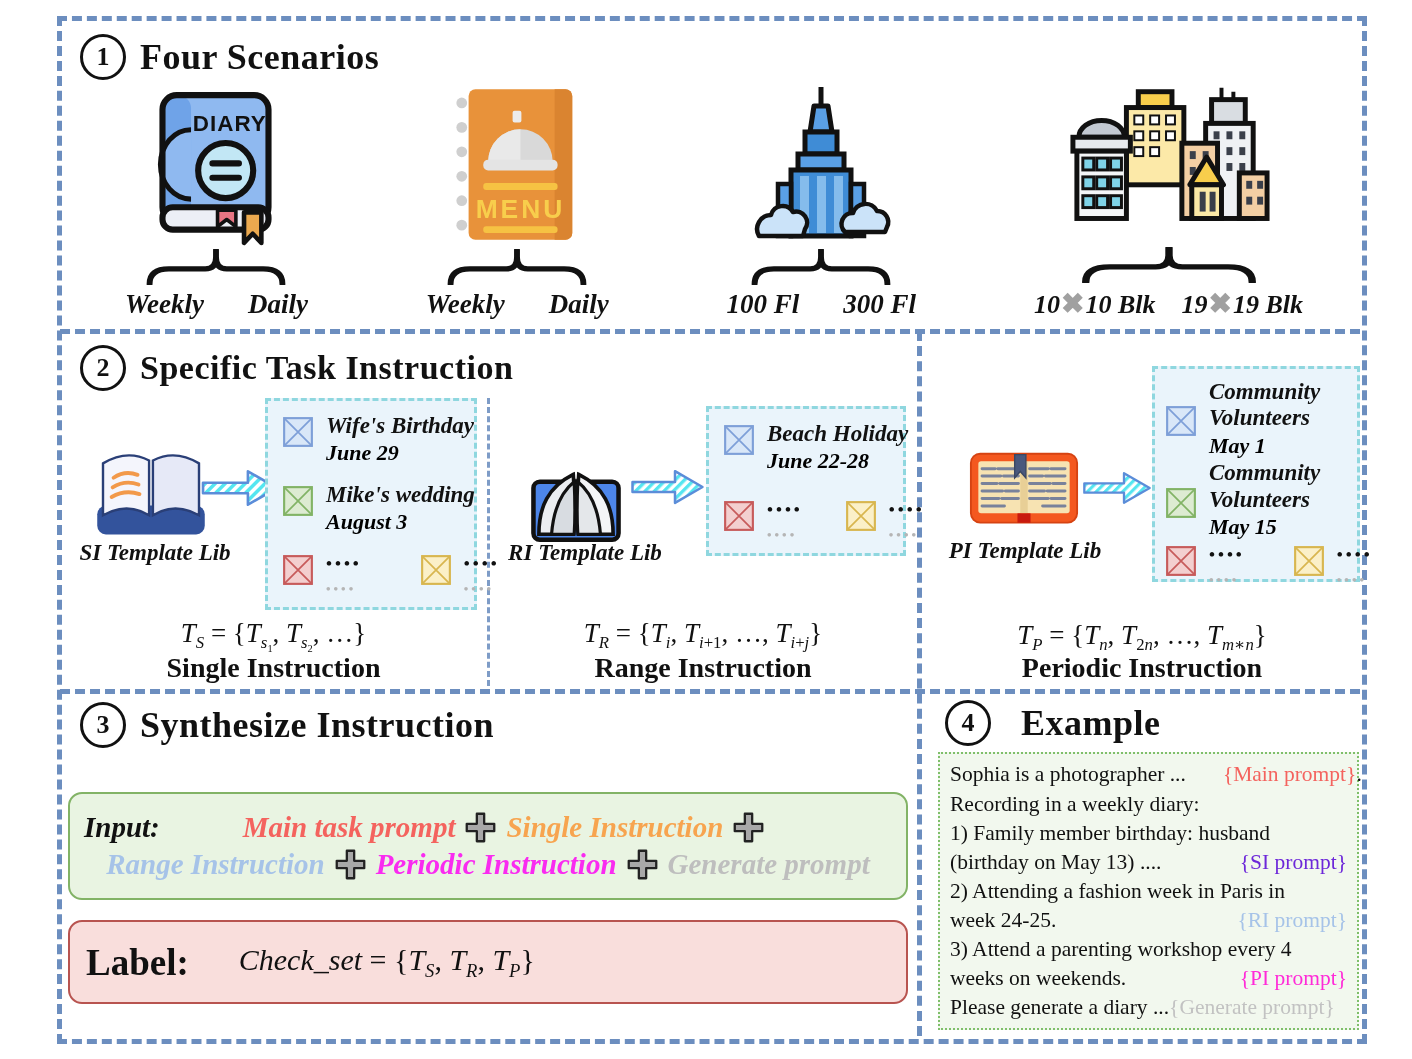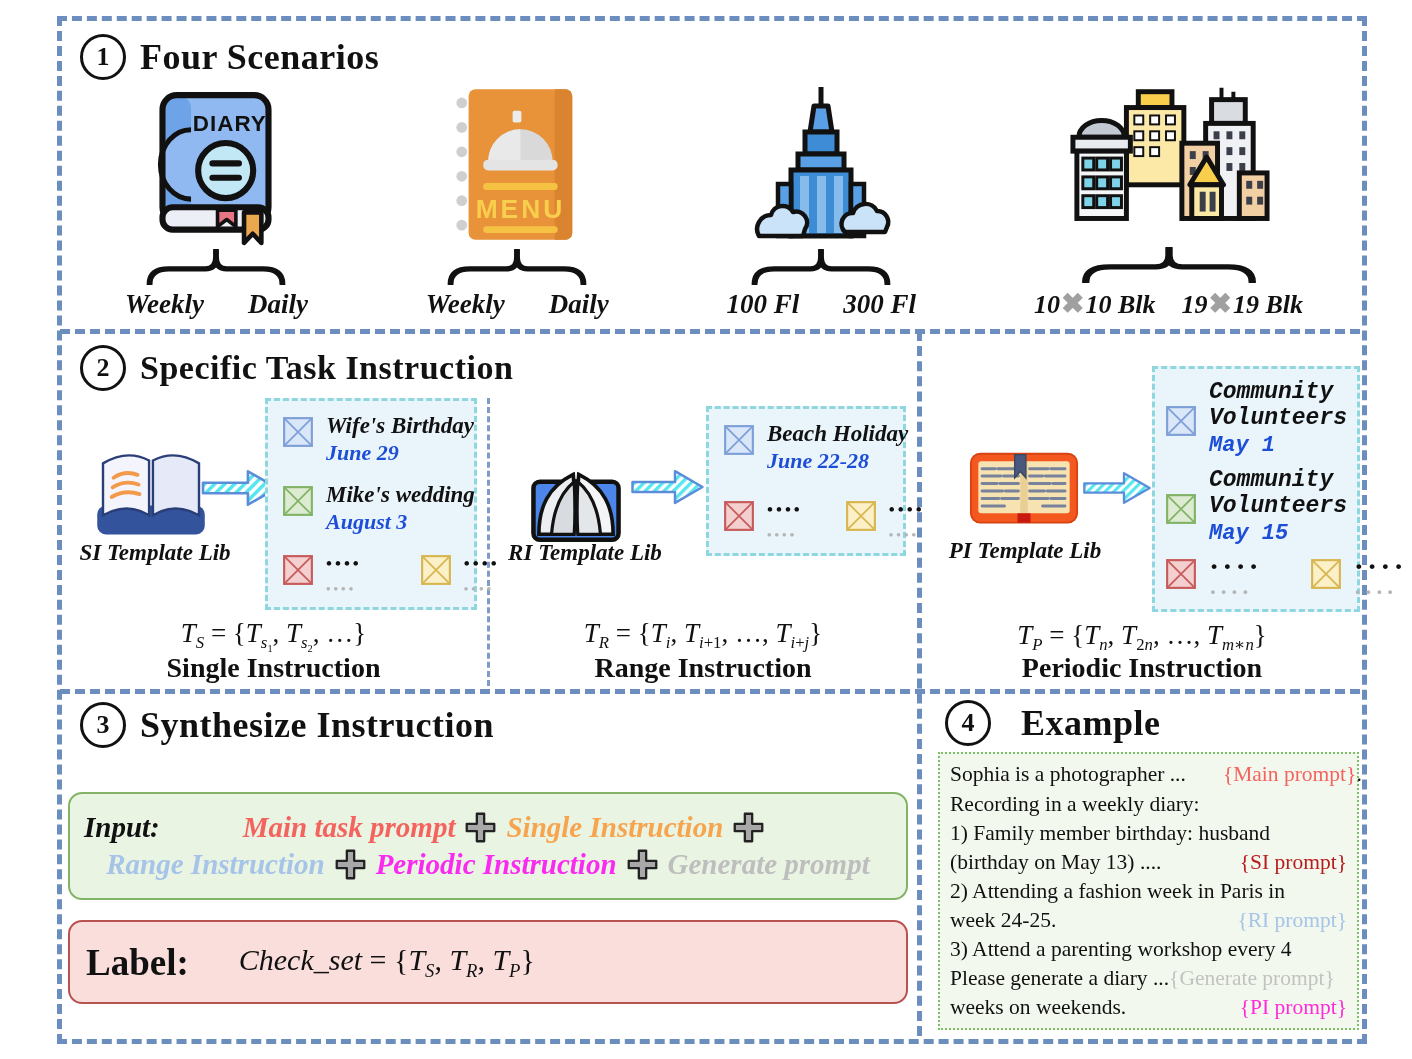--- a/index.html
+++ b/index.html
@@ -25,21 +25,21 @@
   .icon-zone{display:flex;align-items:flex-start;justify-content:center;}
   .brace{display:block;margin-top:2px;}
   .sc-labels{display:flex;gap:44px;margin-top:4px;font-weight:700;font-style:italic;font-size:27px;white-space:nowrap;}
   .sc-labels.tight{gap:26px;font-size:26px;}
   .xmark{color:#A0A0A0;font-style:normal;font-weight:700;font-size:28px;padding:0 1px;}
   
   .tbox{background:#EAF4FB;border:3px dashed #8FD7DF;box-sizing:border-box;padding:12px 14px;}
   .entry{display:flex;gap:12px;align-items:flex-start;}
   .entry .cb{margin-top:3px;flex:0 0 auto;}
   .etitle{font-weight:700;font-style:italic;font-size:23px;line-height:1.15;white-space:nowrap;}
-  .edate{font-weight:700;font-style:italic;font-size:22px;color:#1d4ed8;line-height:1.3;}
+  .edate{font-weight:700;font-style:italic;font-size:22px;color:#000000;line-height:1.3;}
   .dotrow{display:flex;gap:58px;}
   .dotcol .d1{font-size:17px;letter-spacing:3px;font-weight:700;line-height:1;margin-top:4px;}
   .dotcol .d2{font-size:13px;letter-spacing:3px;font-weight:700;color:#B5B5B5;line-height:1;margin-top:10px;}
   .cb{width:32px;height:32px;}
   .cb rect{stroke-width:2;}
   .cb path{stroke-width:1.6;fill:none;}
   .cb.blue rect{fill:#D9E7F8;stroke:#7E9FD8;} .cb.blue path{stroke:#7E9FD8;}
   .cb.green rect{fill:#DDEBD2;stroke:#82B366;} .cb.green path{stroke:#82B366;}
   .cb.red rect{fill:#F3CFCF;stroke:#C75B5B;} .cb.red path{stroke:#C75B5B;}
   .cb.yellow rect{fill:#FBF0C8;stroke:#D8B64F;} .cb.yellow path{stroke:#D8B64F;}
@@ -58,21 +58,21 @@
   .plus{width:33px;height:33px;flex:0 0 auto;}
   #label-box{left:68px;top:920px;width:840px;height:84px;background:#F9DEDC;border:2.5px solid #B85450;
              border-radius:14px;box-sizing:border-box;display:flex;align-items:center;padding:0 16px;gap:50px;}
   #label-box .lab{font-weight:700;font-size:37px;}
   #label-box .formula{font-size:30px;text-align:left;}
   
   #example-box{left:938px;top:752px;width:421px;height:278px;background:#F2F8EE;border:2px dotted #7FBF6A;
                box-sizing:border-box;padding:6px 10px;display:flex;flex-direction:column;justify-content:space-around;}
   .exline{display:flex;align-items:baseline;font-size:21.5px;line-height:1.22;white-space:nowrap;}
   .exline .push{margin-left:auto;}
-  .tag-main{color:#F4635E;margin-left:37px;} .tag-si{color:#b91c1c;} .tag-ri{color:#A6C3E8;}
+  .tag-main{color:#F4635E;margin-left:37px;} .tag-si{color:#6d28d9;} .tag-ri{color:#A6C3E8;}
   .tag-pi{color:#FF2BD8;} .tag-gen{color:#C2C2C2;}
   svg{display:block;}
   svg text{font-family:"Liberation Sans","DejaVu Sans",sans-serif;}
 </style>
 </head>
 <body>
 
 <svg width="0" height="0" style="position:absolute">
   <defs>
     <pattern id="hatch" patternUnits="userSpaceOnUse" width="8" height="8" patternTransform="rotate(45)">
@@ -392,21 +392,21 @@
       </g>
       <path d="M50,5 L62,5 L62,30 L56,23 L50,30 Z" fill="#49587D" stroke="#3A4763" stroke-width="1.5"></path>
       <rect x="53" y="68" width="14" height="10" fill="#C81A0F"></rect>
     </svg>
   </div>
   <div class="abs libname" style="left:935px;top:538px;width:180px;">PI Template Lib</div>
   <svg class="abs" style="left:1082px;top:468px;" width="70" height="40">
       <use href="#arrow-sym"></use>
     </svg>
 
-  <div class="abs tbox" style="left:1152px;top:366px;width:208px;height:246px;display:flex;flex-direction:column;justify-content:space-between;padding:10px;font-family:Liberation Mono, monospace;">
+  <div class="abs tbox" style="left:1152px;top:366px;width:208px;height:216px;display:flex;flex-direction:column;justify-content:space-between;padding:10px;">
     <div class="entry" style="align-items:center;">
       <svg class="cb blue" viewBox="0 0 30 30">
           <rect x="2" y="2" width="26" height="26"></rect>
           <path d="M2,2 L28,28 M28,2 L2,28"></path>
         </svg>
       <div>
         <div class="etitle">Community</div>
         <div class="etitle">Volunteers</div>
         <div class="edate">May 1</div>
       </div>
@@ -508,22 +508,22 @@
       <span>2) Attending a fashion week in Paris in</span>
     </div>
     <div class="exline">
       <span>week 24-25.</span>
         <span class="push tag-ri">{RI prompt}</span>
     </div>
     <div class="exline">
       <span>3) Attend a parenting workshop every 4</span>
     </div>
     <div class="exline">
+      <span>weeks on weekends.</span>
+        <span class="push tag-pi">{PI prompt}</span>
+    </div>
+    <div class="exline">
       <span>Please generate a diary ...</span>
         <span class="tag-gen">{Generate prompt}</span>
     </div>
-    <div class="exline">
-      <span>weeks on weekends.</span>
-        <span class="push tag-pi">{PI prompt}</span>
-    </div>
   </div>
 
 </div>
 
 </body></html>

